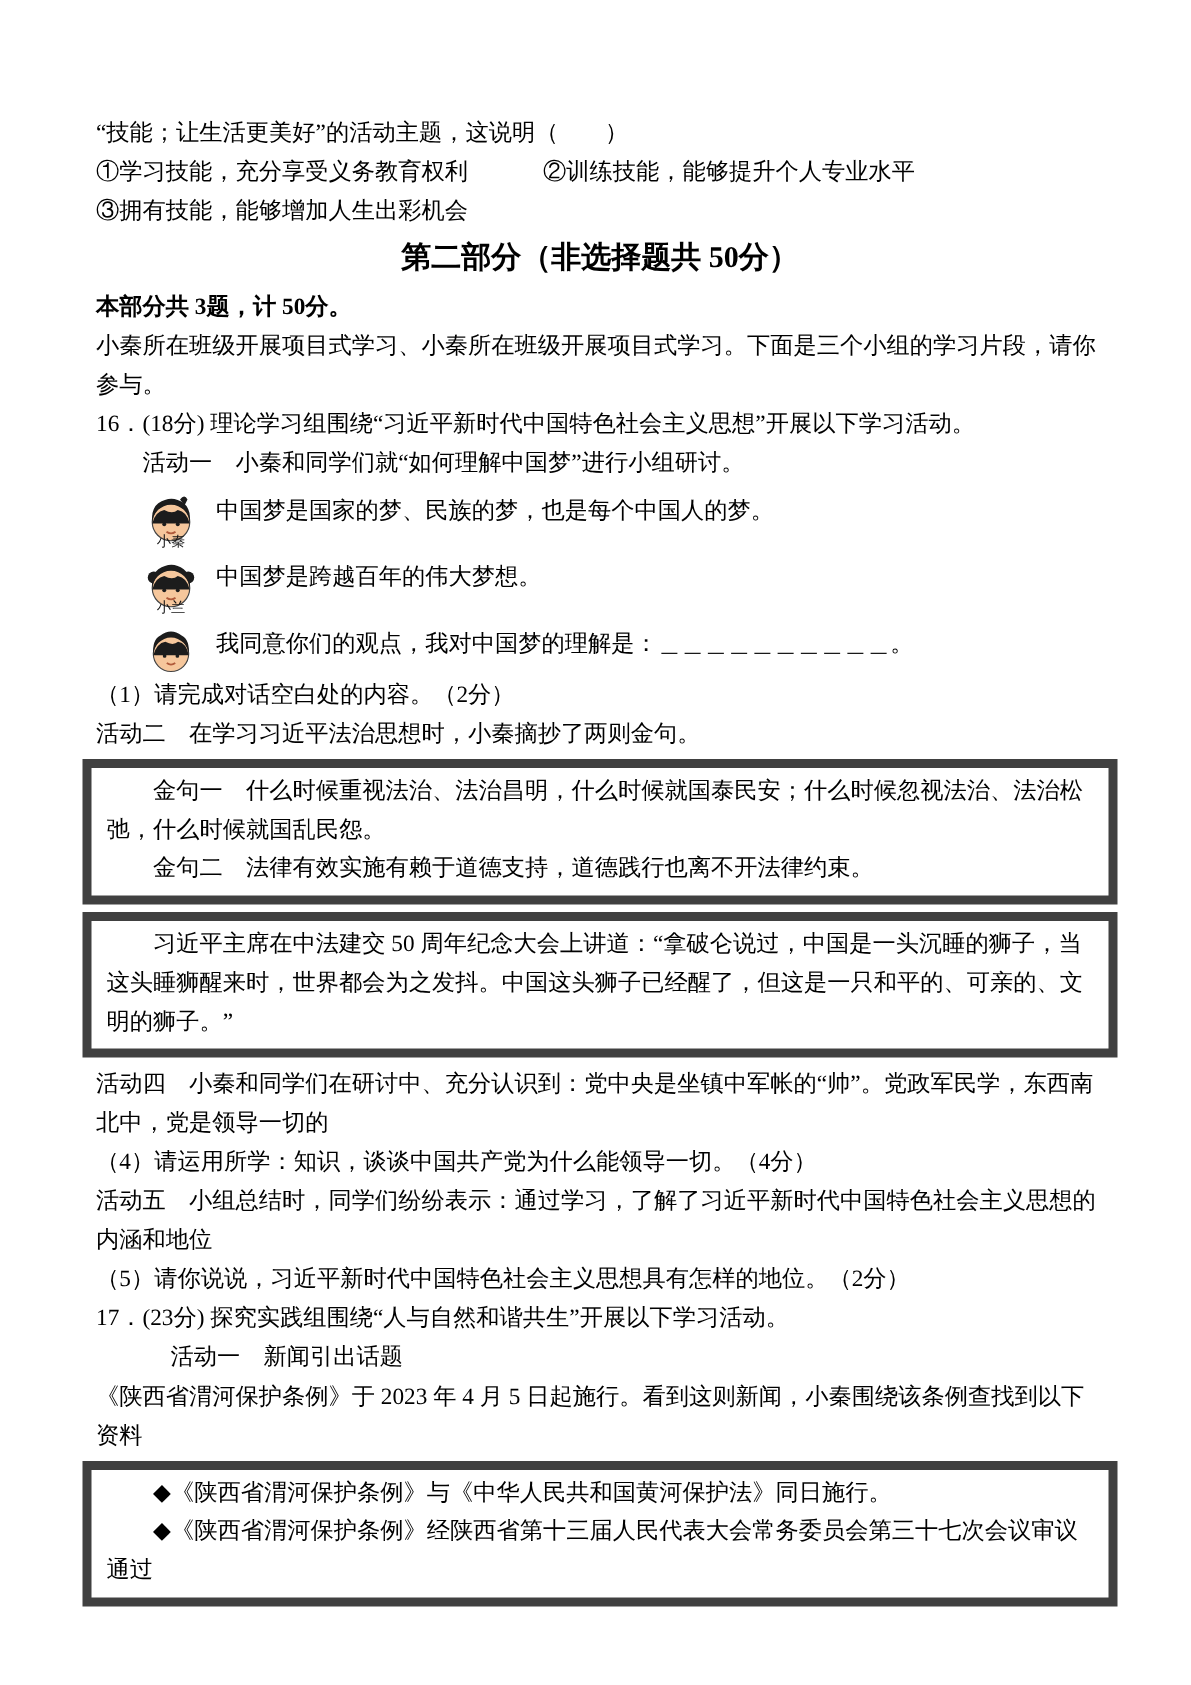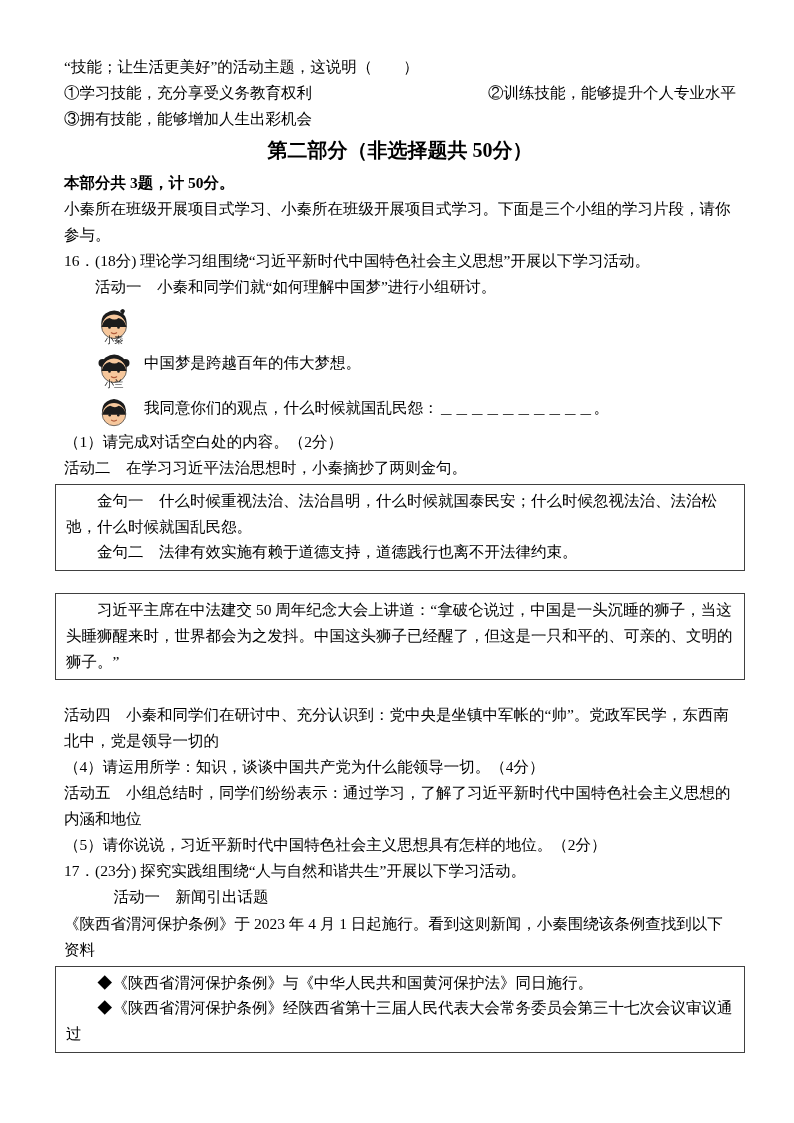--- a/index.html
+++ b/index.html
@@ -1,39 +1,39 @@
 <!DOCTYPE html>
 <html><head>
 <meta charset="utf-8">
 <style>
   html,body{margin:0;padding:0;background:#ffffff;}
   .page{
     position:relative;width:794px;height:1123px;background:#fff;overflow:hidden;
     font-family:"Liberation Serif","DejaVu Serif",serif;font-size:15.5px;color:#000;
-    padding:54px 58px 0 64px;box-sizing:border-box;
+    padding:76px 58px 0 64px;box-sizing:border-box;
   }
   p{margin:0;line-height:1.68;}
   .two-col{display:flex;}
   .two-col .col-left{flex:0 0 298px;}
-  .two-col .col-right{flex:1;text-align:right;}
+  .two-col .col-right{flex:1;}
   .choices{display:flex;}
   .choices .choice{flex:0 0 148px;}
   .choices .choice:last-child{flex:0 0 auto;}
   .section-title{text-align:center;font-weight:bold;font-size:20px;margin:2px 0;}
   .bold{font-weight:bold;}
   .indent-2{text-indent:2em;}
   .indent-3{text-indent:3.2em;}
   .dialog-row{display:flex;align-items:flex-start;margin:6px 0 6px 28px;}
   .avatar{width:44px;flex:0 0 44px;display:flex;flex-direction:column;align-items:center;}
   .avatar svg{display:block;}
   .avatar-name{font-size:9.5px;line-height:1;margin-top:-7px;color:#111;
     font-family:"Liberation Sans","DejaVu Sans",sans-serif;}
   .dialog-text{margin-left:8px;padding-bottom:2px;}
-  .textbox{border:1px solid #404040;padding:3px 10px 5px;margin:3px 0 22px -9px;
-    width:calc(100% + 18px);box-sizing:border-box;font-family:Liberation Serif, serif;}
+  .textbox{border:6px solid #404040;padding:3px 10px 5px;margin:3px 0 5px -9px;
+    width:calc(100% + 18px);box-sizing:border-box;}
   .textbox p{line-height:1.66;}
 </style>
 </head>
 <body>
 
 <div class="page">
 
   <p>“技能；让生活更美好”的活动主题，这说明（　　）</p>
   <div class="two-col">
     <p class="col-left">①学习技能，充分享受义务教育权利</p>
@@ -57,20 +57,21 @@
           <circle cx="18" cy="20" r="12.5" fill="#f6c79c" stroke="#444" stroke-width="0.8"></circle>
           <path d="M5.5 21 a12.5 12.5 0 0 1 25 0 q1-10-4-13.5 q-8-6-17 0 q-5 3.5-4 13.5 q2-8 8-9 q5.5 3 9 0 q6 1 8 9z" fill="#1c1c1c"></path>
           <path d="M24 5 q3-4 5 0 l-2 4z" fill="#1c1c1c"></path>
           <circle cx="13.5" cy="21.5" r="1.3" fill="#1c1c1c"></circle>
           <circle cx="22.5" cy="21.5" r="1.3" fill="#1c1c1c"></circle>
           <path d="M15 26.5 q3 2.2 6 0" stroke="#b05a3a" stroke-width="1.2" fill="none"></path>
         </svg>
       </span>
       <span class="avatar-name">小秦</span>
     </div>
+    <p class="dialog-text">中国梦是国家的梦、民族的梦，也是每个中国人的梦。</p>
   </div>
 
   <div class="dialog-row">
     <div class="avatar">
       <span>
         <svg width="38" height="36" viewBox="0 0 36 36">
           <circle cx="6.5" cy="13" r="4" fill="#1c1c1c"></circle>
           <circle cx="29.5" cy="13" r="4" fill="#1c1c1c"></circle>
           <circle cx="18" cy="20" r="12.5" fill="#f6c79c" stroke="#444" stroke-width="0.8"></circle>
           <path d="M5.5 21 a12.5 12.5 0 0 1 25 0 q1-10-4-13.5 q-8-6-17 0 q-5 3.5-4 13.5 q2-8 8-9 q5.5 3 9 0 q6 1 8 9z" fill="#1c1c1c"></path>
@@ -90,21 +91,21 @@
         <svg width="38" height="34" viewBox="0 0 36 36">
           <circle cx="18" cy="20" r="12.5" fill="#f6c79c" stroke="#444" stroke-width="0.8"></circle>
           <path d="M5.5 21 a12.5 12.5 0 0 1 25 0 q1-11-5-14 q-7.5-5.5-15 0 q-6 3-5 14 q2.5-8.5 8.5-9.5 q5.5 3 9 0 q6 1 7.5 9.5z" fill="#1c1c1c"></path>
           <circle cx="13.5" cy="21.5" r="1.3" fill="#1c1c1c"></circle>
           <circle cx="22.5" cy="21.5" r="1.3" fill="#1c1c1c"></circle>
           <path d="M15 26.5 q3 2.2 6 0" stroke="#b05a3a" stroke-width="1.2" fill="none"></path>
         </svg>
       </span>
       <span class="avatar-name"></span>
     </div>
-    <p class="dialog-text">我同意你们的观点，什么时候就国乱民怨：＿＿＿＿＿＿＿＿＿＿。</p>
+    <p class="dialog-text">我同意你们的观点，我对中国梦的理解是：＿＿＿＿＿＿＿＿＿＿。</p>
   </div>
 
   <p>（1）请完成对话空白处的内容。（2分）</p>
 
   <p>活动二　在学习习近平法治思想时，小秦摘抄了两则金句。</p>
   <div class="textbox">
     <p class="indent-2">金句一　什么时候重视法治、法治昌明，什么时候就国泰民安；什么时候忽视法治、法治松弛，什么时候就国乱民怨。</p>
     <p class="indent-2">金句二　法律有效实施有赖于道德支持，道德践行也离不开法律约束。</p>
   </div>
 
@@ -113,20 +114,20 @@
   </div>
 
   <p>活动四　小秦和同学们在研讨中、充分认识到：党中央是坐镇中军帐的“帅”。党政军民学，东西南北中，党是领导一切的</p>
   <p>（4）请运用所学：知识，谈谈中国共产党为什么能领导一切。（4分）</p>
 
   <p>活动五　小组总结时，同学们纷纷表示：通过学习，了解了习近平新时代中国特色社会主义思想的内涵和地位</p>
   <p>（5）请你说说，习近平新时代中国特色社会主义思想具有怎样的地位。（2分）</p>
 
   <p>17．(23分) 探究实践组围绕“人与自然和谐共生”开展以下学习活动。</p>
   <p class="indent-3">活动一　新闻引出话题</p>
-  <p>《陕西省渭河保护条例》于 2023 年 4 月 1 日起施行。看到这则新闻，小秦围绕该条例查找到以下资料</p>
+  <p>《陕西省渭河保护条例》于 2023 年 4 月 5 日起施行。看到这则新闻，小秦围绕该条例查找到以下资料</p>
   <div class="textbox">
     <p class="indent-2">◆《陕西省渭河保护条例》与《中华人民共和国黄河保护法》同日施行。</p>
     <p class="indent-2">◆《陕西省渭河保护条例》经陕西省第十三届人民代表大会常务委员会第三十七次会议审议通过</p>
 
   </div>
 
 </div>
 
 </body></html>

